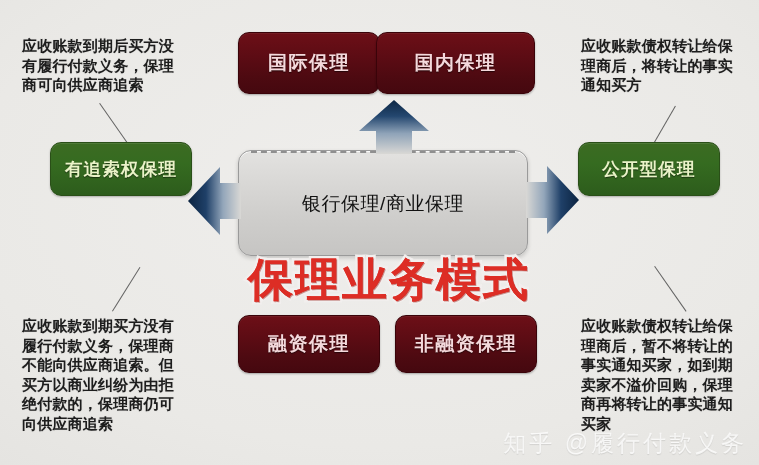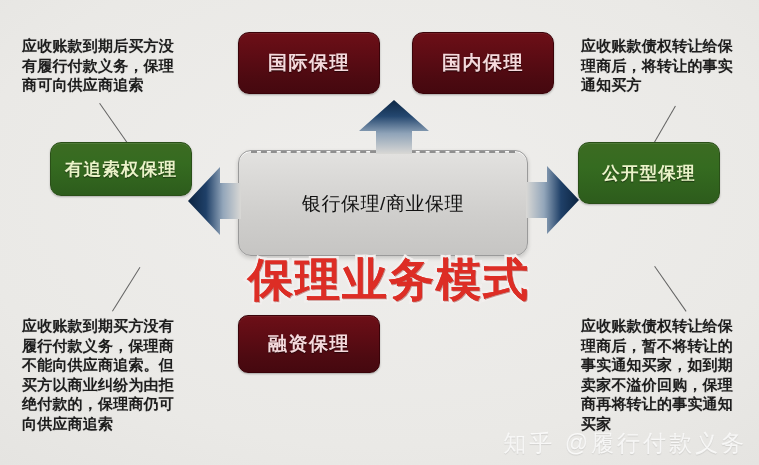--- a/index.html
+++ b/index.html
@@ -197,29 +197,30 @@
   <div class="connector" style="left:100px; top:103px; width:50px; transform:rotate(55deg);"></div>
 
   <div class="connector" style="left:112px; top:311px; width:52px; transform:rotate(-58deg);"></div>
 
   <div class="connector" style="left:654px; top:142px; width:42px; transform:rotate(-60deg);"></div>
 
   <div class="connector" style="left:655px; top:266px; width:55px; transform:rotate(55deg);"></div>
 
   <div class="box red" style="left:238px; top:32px; width:142px; height:62px;">国际保理</div>
 
-  <div class="box red" style="left:412px; top:32px; width:142px; height:62px;">国内保理</div>
-
-  <div class="box red" style="left:238px; top:315px; width:142px; height:58px;border-radius:10px;">融资保理</div>
-
+  <div class="box red" style="left:376px; top:32px; width:159px; height:62px;">国内保理</div>
+
+  <div class="box red" style="left:238px; top:315px; width:142px; height:58px;">融资保理</div>
+
+  <div class="box red" style="left:395px; top:315px; width:142px; height:58px;">非融资保理</div>
 
   <div class="box green" style="left:50px; top:142px; width:142px; height:54px;">有追索权保理</div>
 
 
-  <div class="box green" style="left:578px; top:142px; width:142px; height:62px;">公开型保理</div>
+  <div class="box green" style="left:578px; top:142px; width:142px; height:54px;">公开型保理</div>
 
 
   <div id="center-panel">
     <div id="center-divider"></div>
     <div id="center-bottom">银行保理/商业保理</div>
   </div>
 
   <svg class="arrow" style="left:358px; top:98px;" width="72" height="56" viewBox="0 0 72 56">
     <defs>
       <linearGradient id="gradUp" x1="0" y1="1" x2="0" y2="0">

